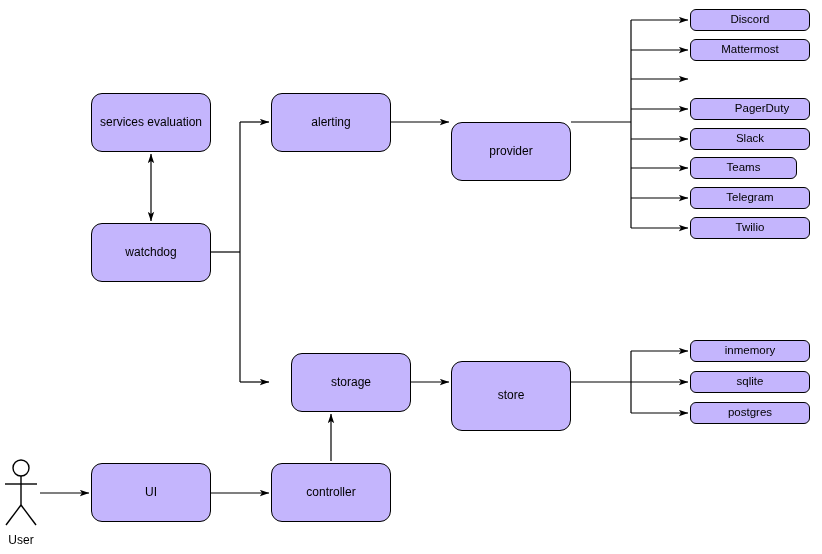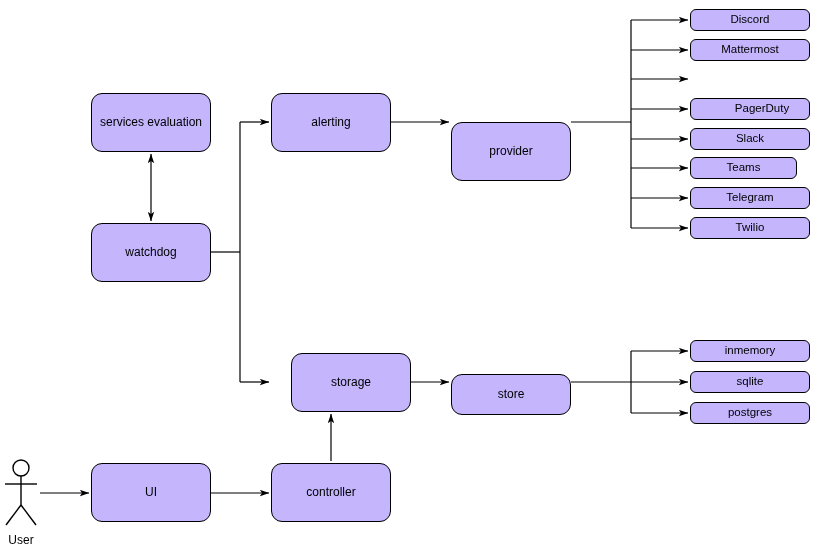--- a/index.html
+++ b/index.html
@@ -135,21 +135,21 @@
   </div>
 
   <div class="node" style="left:451px; top:93px; width:120px; height:59px;margin-top:29px;">
     <span>provider</span>
   </div>
 
   <div class="node" style="left:271px; top:353px; width:120px; height:59px;margin-left:20px;">
     <span>storage</span>
   </div>
 
-  <div class="node" style="left:451px; top:374px; width:120px; height:41px;">
+  <div class="node" style="left:451px; top:361px; width:120px; height:70px;">
     <span>store</span>
   </div>
 
   <div class="node" style="left:91px; top:463px; width:120px; height:59px;">
     <span>UI</span>
   </div>
 
   <div class="node" style="left:271px; top:463px; width:120px; height:59px;">
     <span>controller</span>
   </div>

